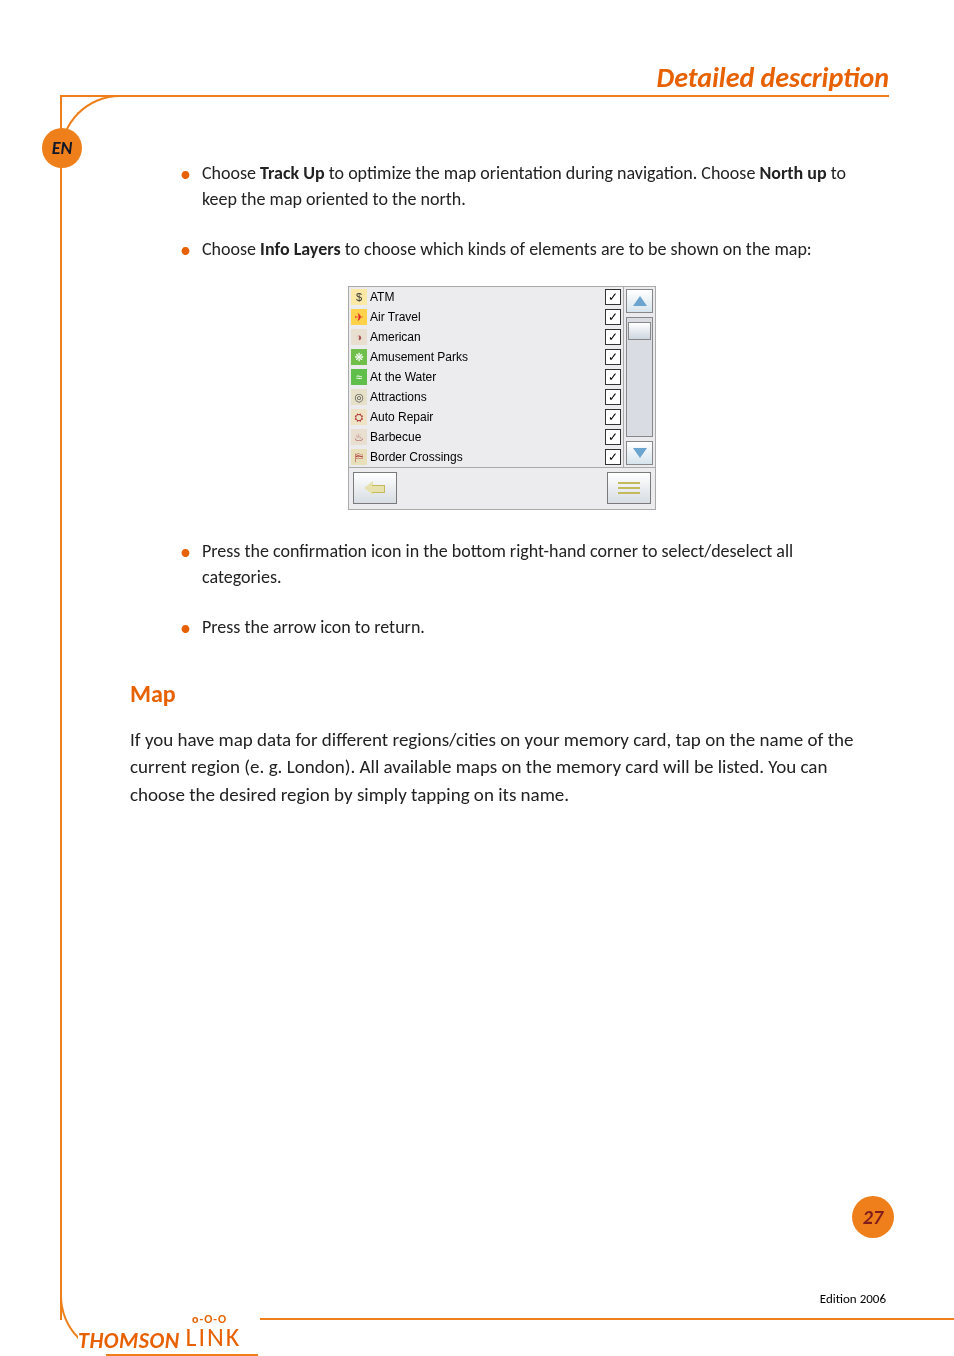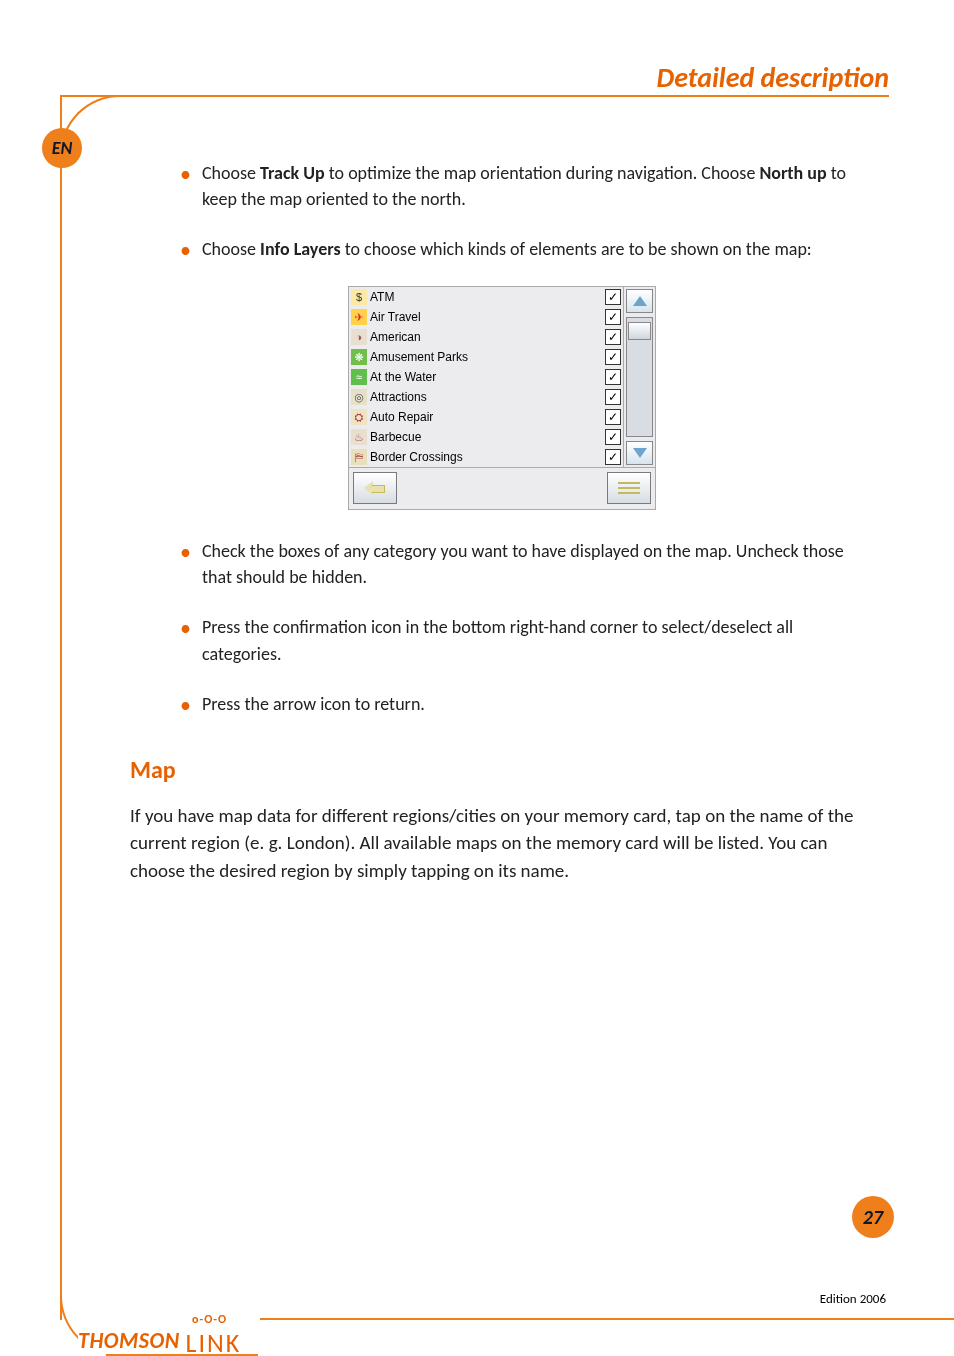--- a/index.html
+++ b/index.html
@@ -91,41 +91,40 @@
     border-top: 2px solid #ef7f1a;
   }
   .page-number {
     position: absolute;
     right: 60px;
     bottom: 118px;
     width: 42px;
     height: 42px;
     background: #ef7f1a;
     border-radius: 50%;
-    color: #0f172a;
+    color: #7f1d1d;
     font-weight: 700;
     font-style: italic;
     font-size: 20px;
     display: flex;
     align-items: center;
     justify-content: center;
   }
   .edition {
     position: absolute;
     right: 68px;
     bottom: 50px;
     font-size: 13px;
     color: #000;
   }
   .logo {
     position: absolute;
     left: 78px;
     bottom: 2px;
     display: flex;
-    align-items: flex-end;
     gap: 6px;
     z-index: 3;
     background: #fff;
     padding-right: 8px;
   }
   .logo-thomson {
     color: #e86100;
     font-weight: 900;
     font-style: italic;
     font-size: 22px;
@@ -417,21 +416,20 @@
         <span class="list-icon">
             <span></span>
             <span></span>
             <span></span>
           </span>
       </div>
     </div>
   </div>
 
   <ul class="main" id="bullets-mid">
-      <li>Check the boxes of any category you want to have displayed on the map. Uncheck those that should be hidden.</li>
       <li>Press the confirmation icon in the bottom right-hand corner to select/deselect all categories.</li>
       <li>Press the arrow icon to return.</li>
     </ul>
 
   <div class="section-h">Map</div>
   <p class="para">If you have map data for different regions/cities on your memory card, tap on the name of the current region (e. g. London). All available maps on the memory card will be listed. You can choose the desired region by simply tapping on its name.</p>
 </div>
 
 <div class="page-number">27</div>
 <div class="edition">Edition 2006</div>

